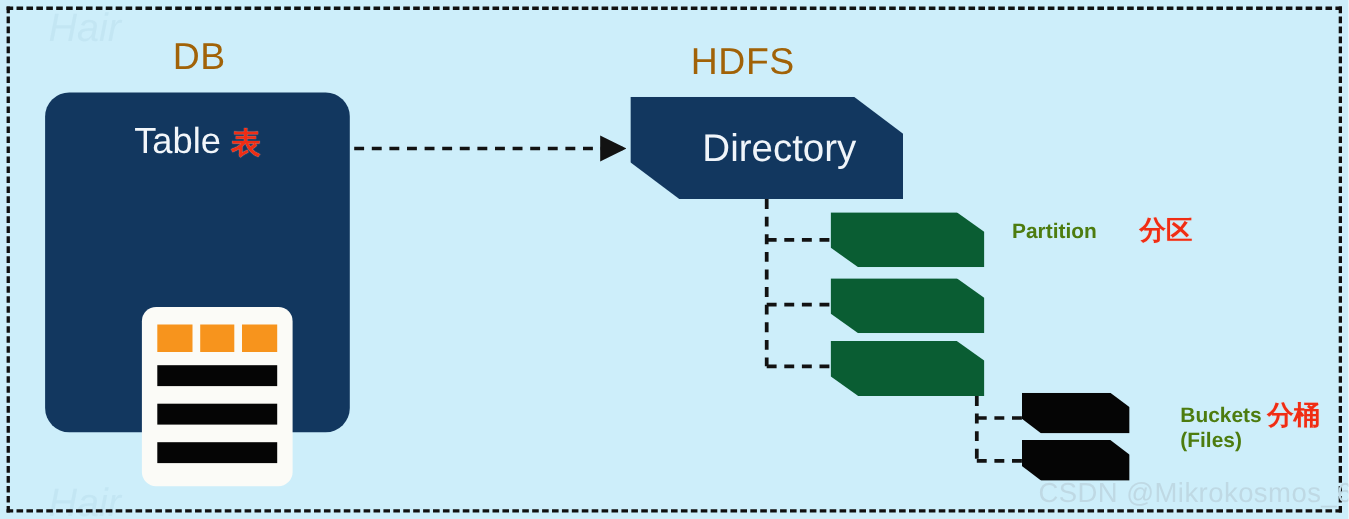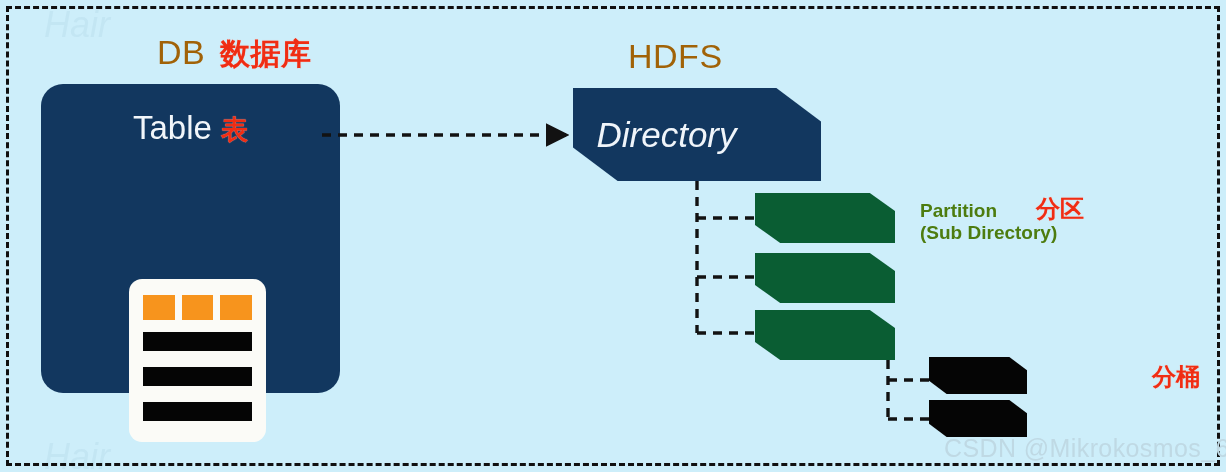--- a/index.html
+++ b/index.html
@@ -41,21 +41,21 @@
     color: #ef2d14;
     font-weight: 700;
     text-shadow: 0 0 1px #ffb3a6;
   }
 
   
   #db-card {
     position: absolute;
     left: 41px;
     top: 84px;
-    width: 299px;
+    width: 277px;
     height: 309px;
     background: #12375f;
     border-radius: 22px;
   }
   #db-card-label {
     position: absolute;
     left: 0;
     top: 25px;
     width: 100%;
     text-align: center;
@@ -208,42 +208,41 @@
 <body>
 
 <div id="canvas">
 
   <div class="ghost" id="ghost-1">Hair</div>
   <div class="ghost" id="ghost-2">Hair</div>
 
   <div id="frame"></div>
 
   <div class="hdr" id="db-title">DB</div>
-  <div class="hdr cn-red" id="db-title-cn">数据库</div>
   <div class="hdr" id="hdfs-title">HDFS</div>
 
   <div id="db-card">
     <div id="db-card-label">
       <span>Table</span>
       <span class="cn-red">表</span>
     </div>
     <div id="table-glyph">
       <div class="hdr-row">
         <div class="hdr-cell"></div>
         <div class="hdr-cell"></div>
         <div class="hdr-cell"></div>
       </div>
       <div class="data-row"></div>
       <div class="data-row"></div>
       <div class="data-row"></div>
     </div>
   </div>
 
   <div class="poly poly-navy" id="directory"></div>
-  <div id="directory-label" style="left:556px;top:115px;width:221px;position:absolute;font-style:italic;">Directory</div>
+  <div id="directory-label" style="left:598px;top:115px;width:221px;position:absolute;">Directory</div>
 
   <div class="poly poly-green partition-box" id="partition-0"></div>
   <div class="poly poly-green partition-box" id="partition-1"></div>
   <div class="poly poly-green partition-box" id="partition-2"></div>
 
   <div class="poly poly-black bucket-box" id="bucket-0"></div>
   <div class="poly poly-black bucket-box" id="bucket-1"></div>
 
   <svg id="wires" viewBox="0 0 1226 472" xmlns="http://www.w3.org/2000/svg">
     <defs>
@@ -259,21 +258,24 @@
     <line x1="697" y1="277" x2="758" y2="277" stroke="#121212" stroke-width="3.4" stroke-dasharray="9 7"></line>
     <line x1="697" y1="333" x2="758" y2="333" stroke="#121212" stroke-width="3.4" stroke-dasharray="9 7"></line>
 
     <path d="M 888 360 L 888 419" stroke="#121212" stroke-width="3.4" stroke-dasharray="9 7" fill="none"></path>
     <line x1="888" y1="380" x2="932" y2="380" stroke="#121212" stroke-width="3.4" stroke-dasharray="9 7"></line>
     <line x1="888" y1="419" x2="932" y2="419" stroke="#121212" stroke-width="3.4" stroke-dasharray="9 7"></line>
   </svg>
 
   <div class="caption" id="partition-caption">
     <span>Partition</span>
-    <span class="cap-l2">(Sub Directory)</span>
   </div>
   <div class="cn-tag" id="partition-cn">分区</div>
 
+  <div class="caption" id="buckets-caption">
+    <span>Buckets</span>
+    <span class="cap-l2">(Files)</span>
+  </div>
   <div class="cn-tag" id="buckets-cn">分桶</div>
 
   <div id="watermark">CSDN @Mikrokosmos_613</div>
 
 </div>
 
 </body></html>

